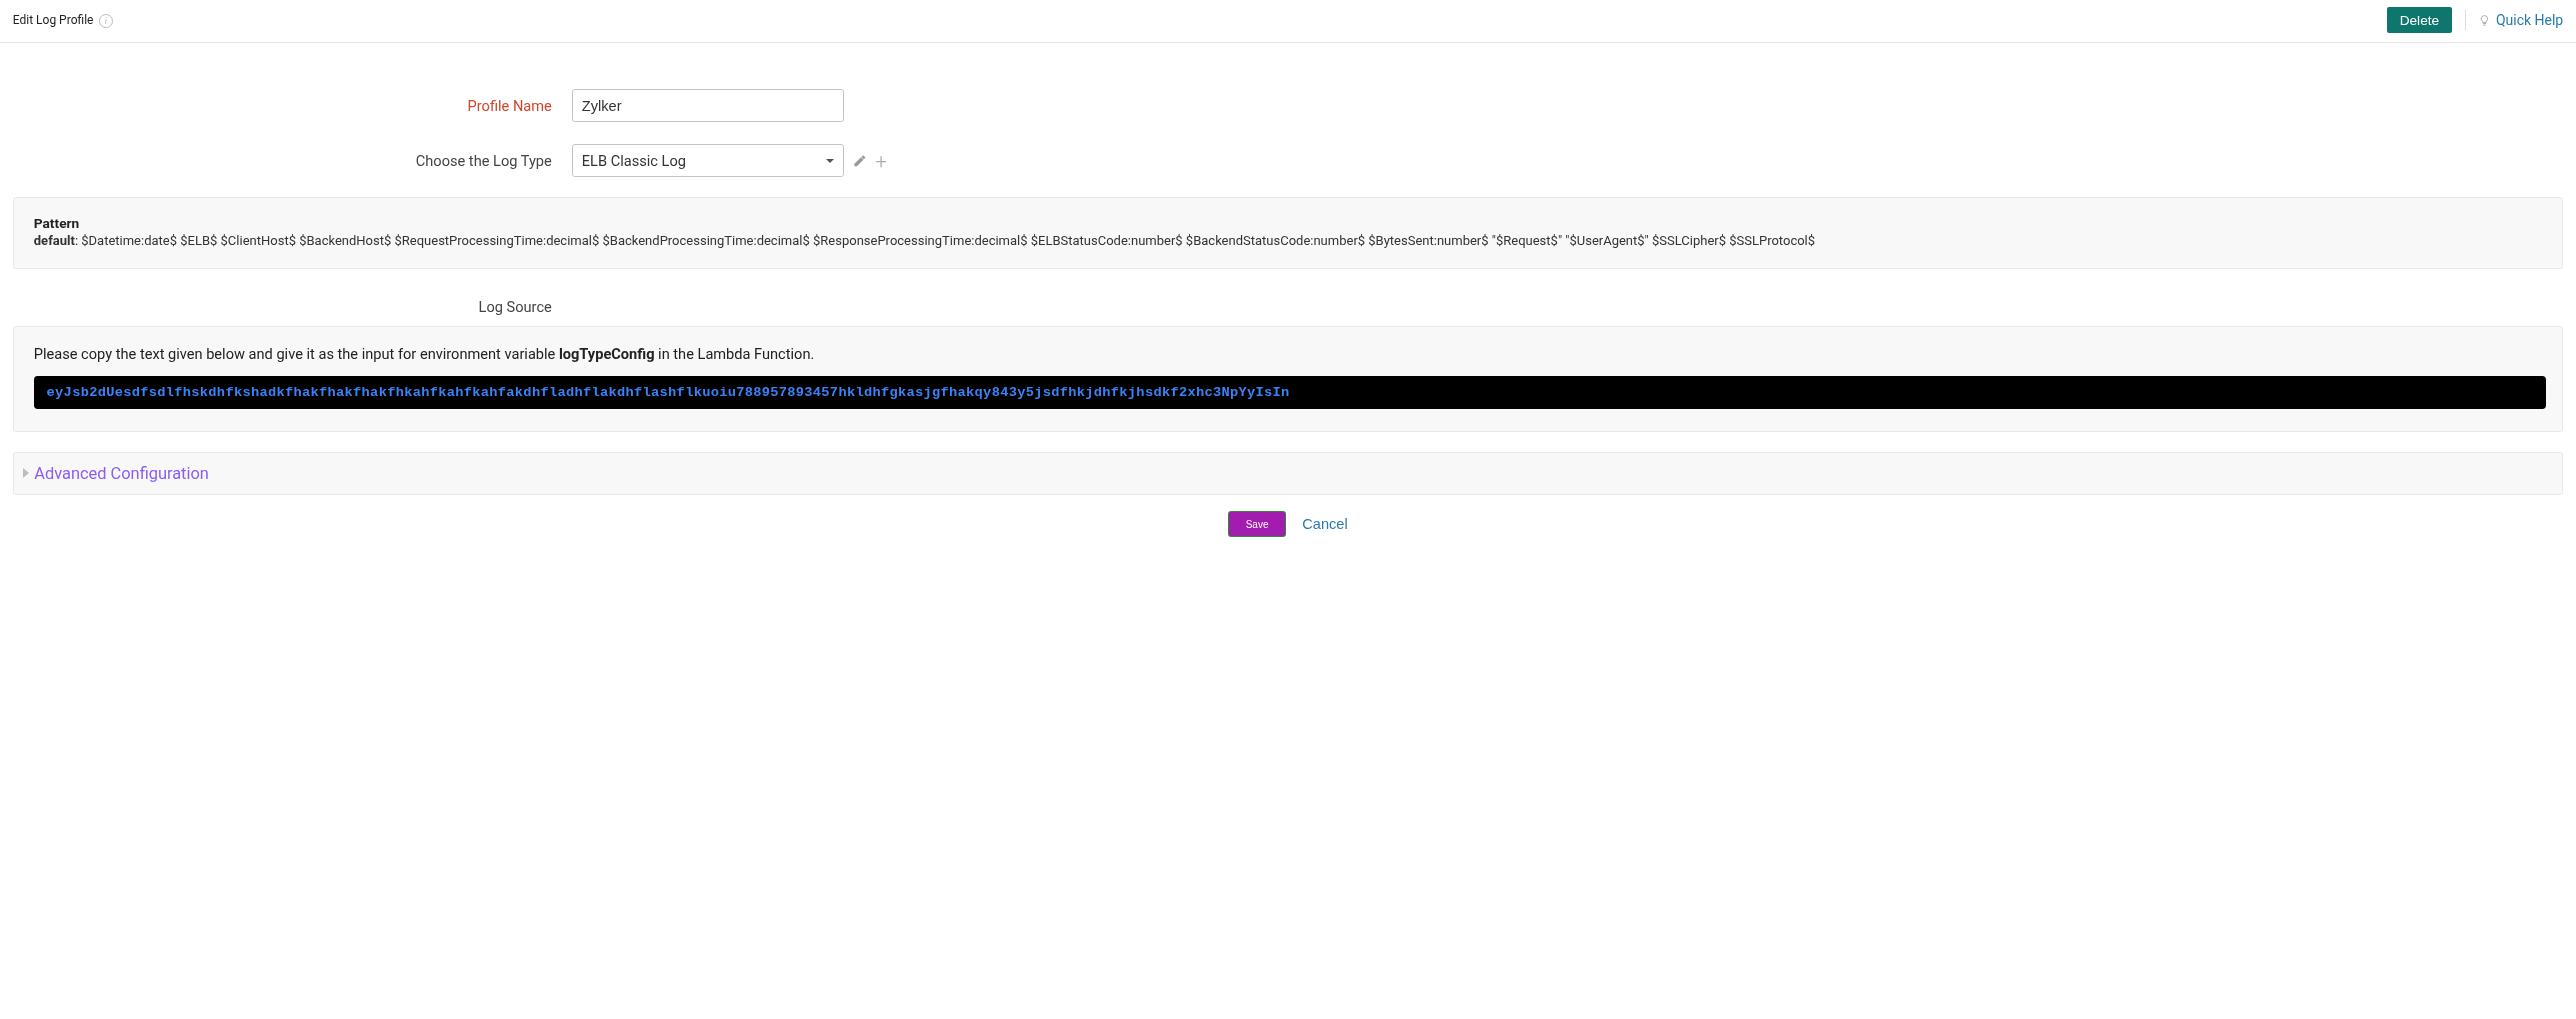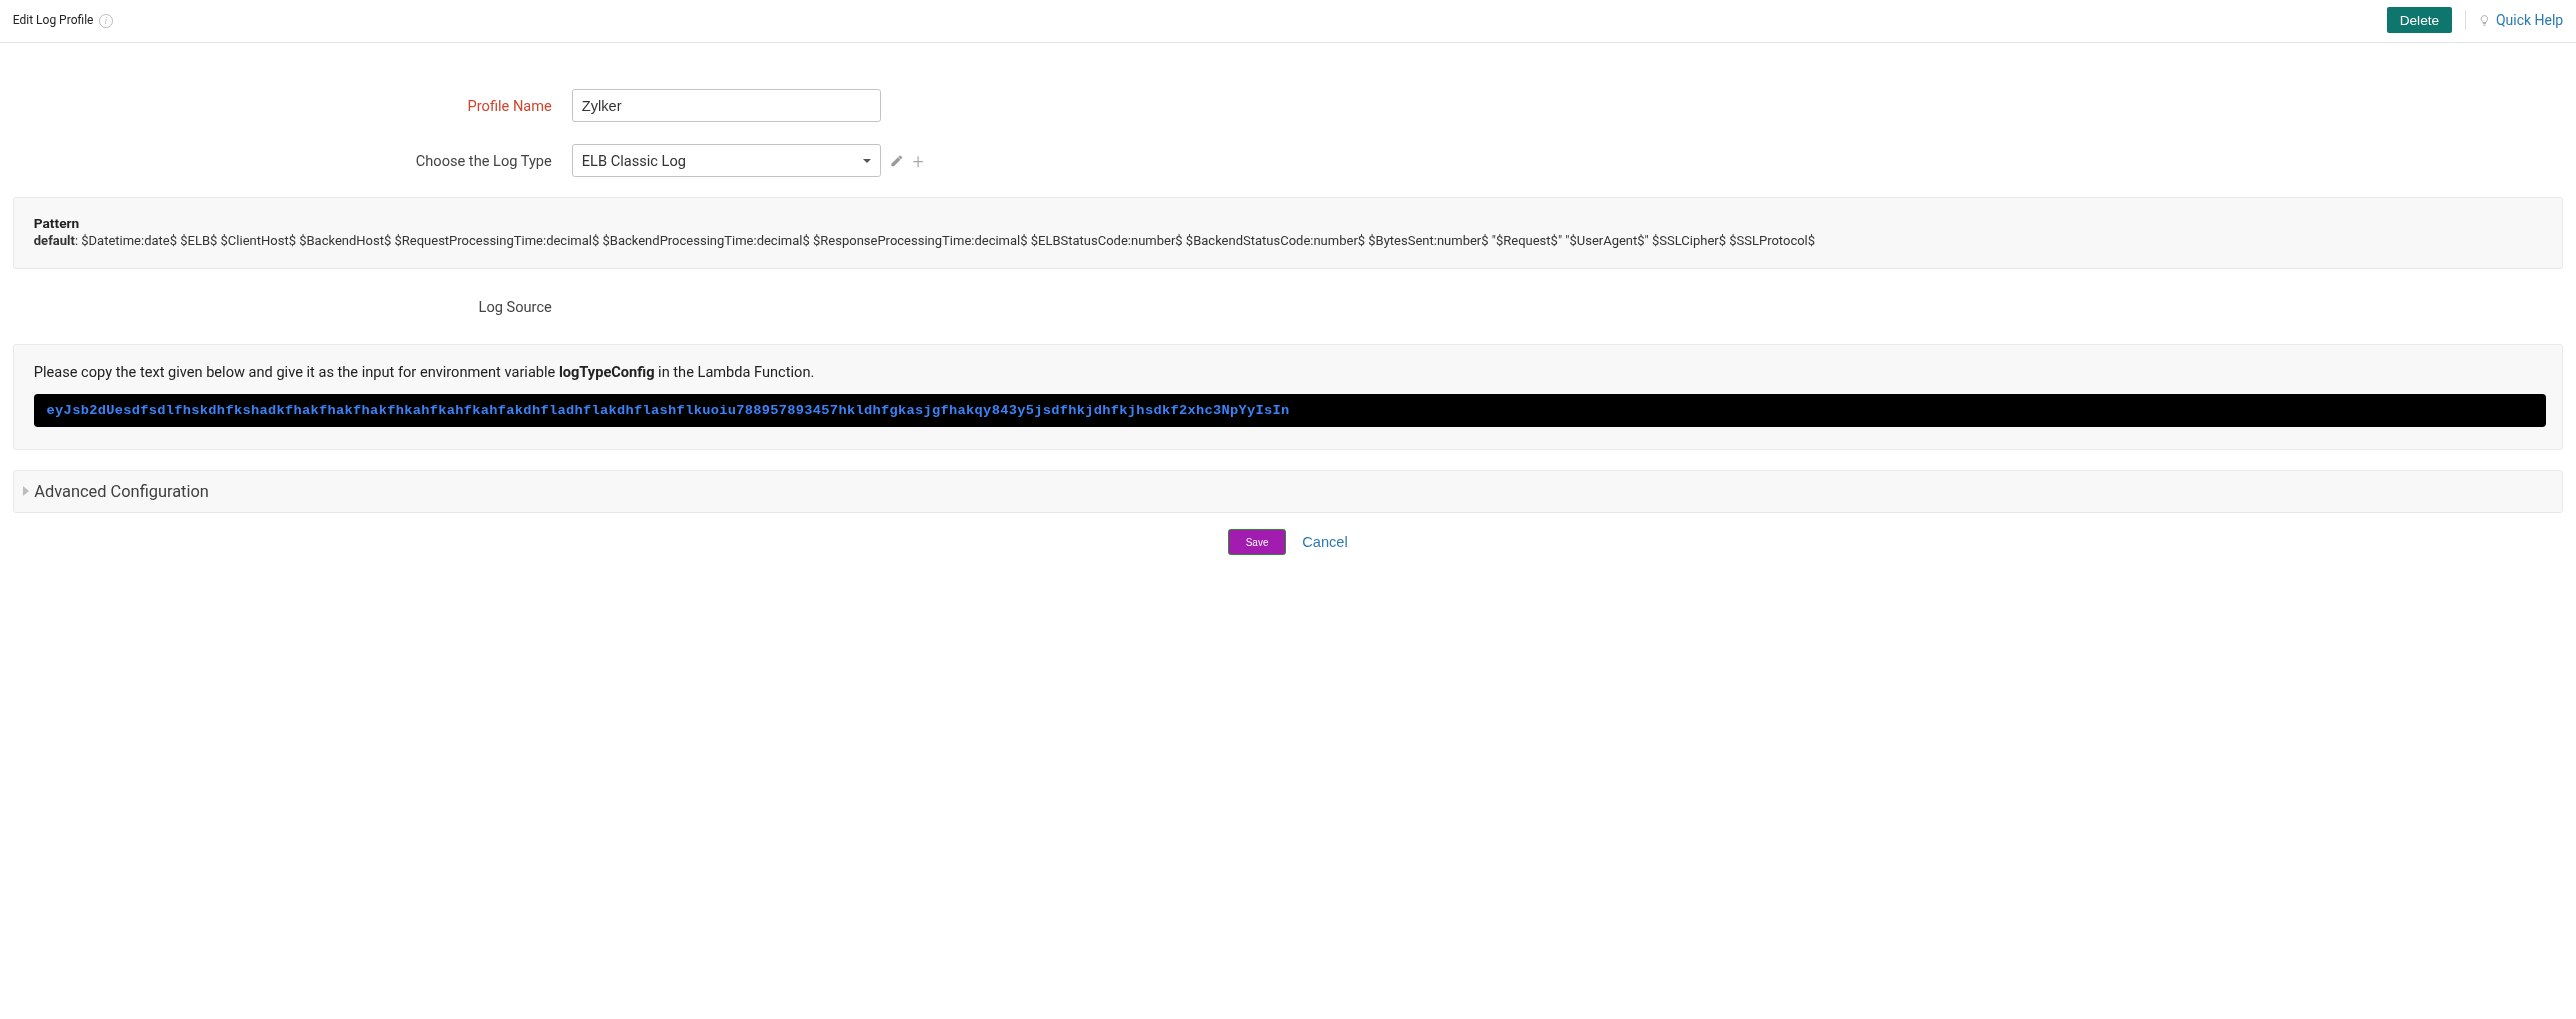--- a/index.html
+++ b/index.html
@@ -86,21 +86,21 @@
   }
   .form-label.required { color: #d0452b; }
   .form-control-wrap {
     display: flex;
     align-items: center;
     gap: 9px;
     flex-direction: row;
   }
   .form-control-col { display: flex; flex-direction: column; gap: 7.3px; }
   input.text-input, .select-box {
-    width: 309px;
+    width: 272px;
     height: 33px;
     border: 0.9px solid #c3c3c3;
     border-radius: 2.7px;
     padding: 0 9px;
     font-size: 14.6px;
     color: #333;
     background: #fff;
   }
   .select-box {
     display: flex;
@@ -153,21 +153,21 @@
   .lambda-link {
     color: #2a7ab0;
     font-size: 14.6px;
     cursor: pointer;
   }
 
   .copy-panel {
     background: #f8f8f8;
     border: 0.9px solid #e8e8e8;
     border-radius: 2.7px;
-    margin-top: 28px;
+    margin-top: 10px;
     padding: 18px 16px 22px 20px;
   }
   .copy-instruction {
     font-size: 14.6px;
     color: #222;
     margin-bottom: 12.8px;
   }
   .copy-instruction b { font-weight: 700; }
   .code-box {
     background: #000;
@@ -195,21 +195,21 @@
   }
   .adv-chevron {
     width: 0; height: 0;
     border-top: 5.5px solid transparent;
     border-bottom: 5.5px solid transparent;
     border-left: 6.4px solid #bdbdbd;
     margin-right: 1.8px;
   }
   .adv-title {
     font-size: 16.4px;
-    color: #404040;
+    color: #8b5cf6;
   }
 
   .footer-actions {
     display: flex;
     justify-content: center;
     align-items: center;
     gap: 16.4px;
     margin-top: 16.4px;
   }
   .btn-save {

